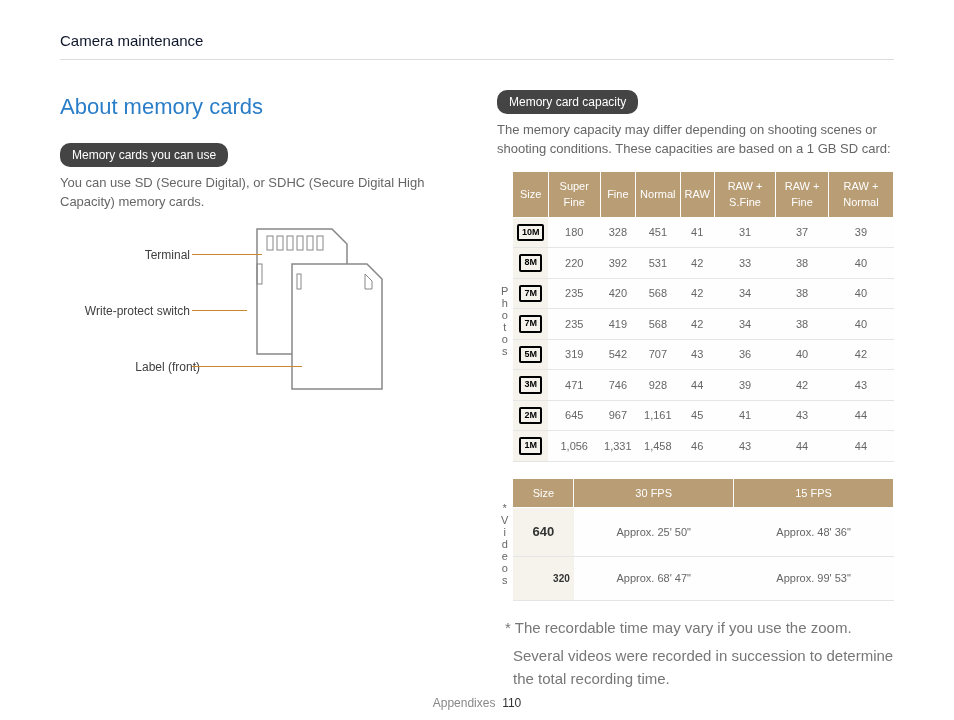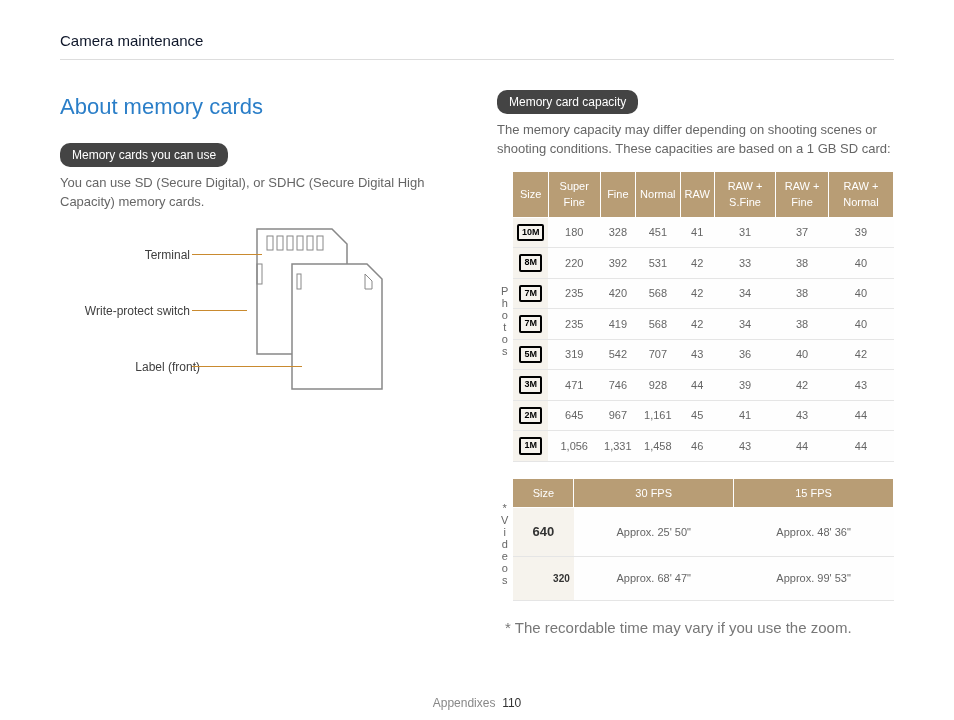--- a/index.html
+++ b/index.html
@@ -317,19 +317,20 @@
             <tr>
               <td class="size-cell" style="font-size: 10px; padding: 14px 4px; text-align: right;">320</td>
               <td>Approx. 68' 47"</td>
               <td>Approx. 99' 53"</td>
             </tr>
           </tbody>
       </table>
     </div>
 
     <div class="footnote">* The recordable time may vary if you use the zoom.</div>
+    <div class="footnote" style="padding-left:16px;">Several videos were recorded in succession to determine the total recording time.</div>
   </div>
 </div>
 
 <div class="page-footer">
   <span>Appendixes</span>
   &nbsp;<span class="num">110</span>
 </div>
 
 </body></html>

